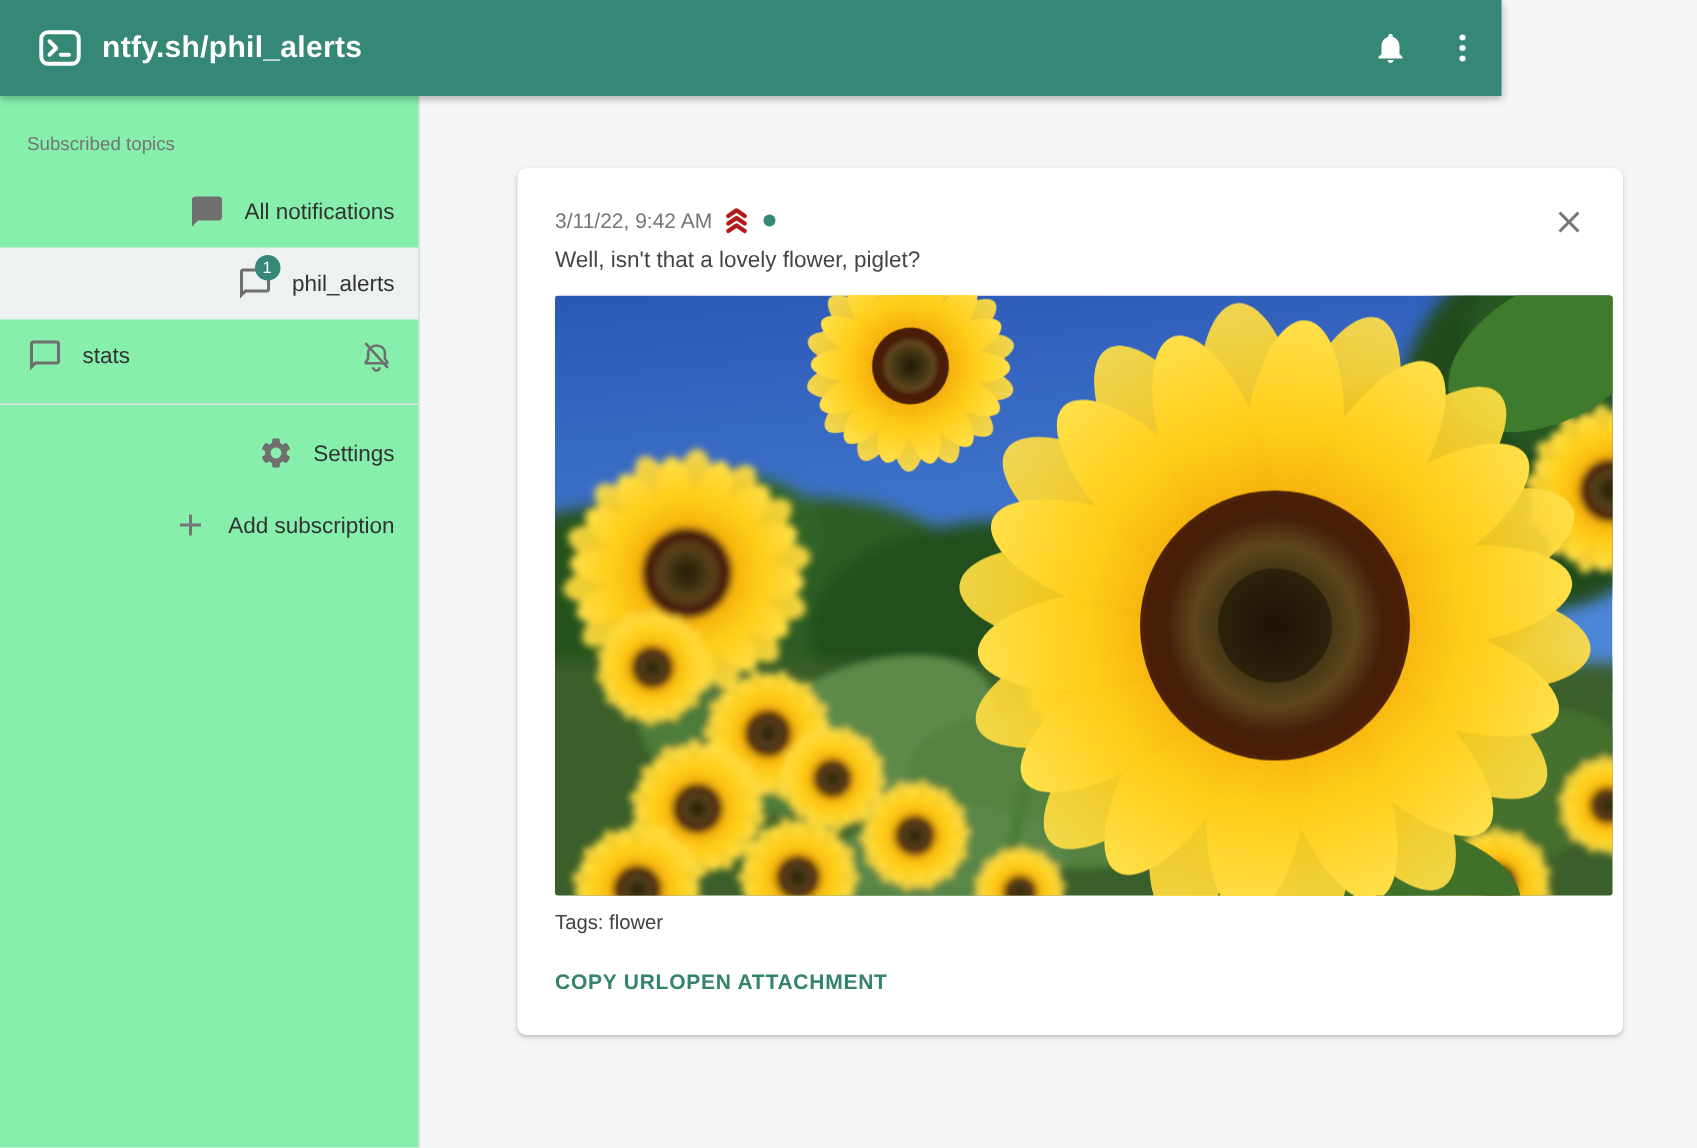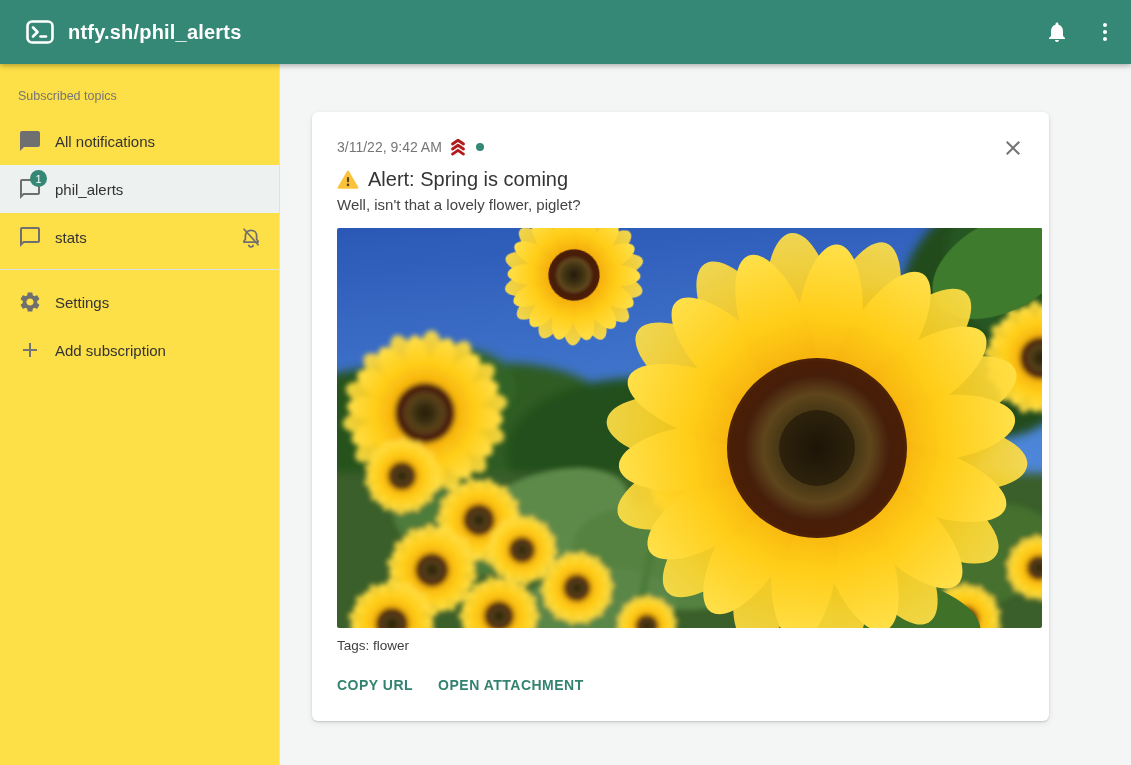--- a/index.html
+++ b/index.html
@@ -1,61 +1,61 @@
 <!DOCTYPE html>
 <html><head>
 <meta charset="utf-8">
 <style>
   * { box-sizing: border-box; margin: 0; padding: 0; }
   html,body { width:1131px; height:765px; overflow:hidden;
               font-family:"Liberation Sans", sans-serif; background:#f4f5f5; }
 
   
-  .appbar { position:absolute; left:0; top:0; width:1131px; height:64px;
+  .appbar { position:absolute; left:0; top:0; width:1001px; height:64px;
             background:#348875; display:flex; align-items:center;
             padding:0 14px 0 26px; box-shadow:0 2px 5px rgba(0,0,0,.28); z-index:20; }
   .logo { width:28px; height:24px; display:block; }
   .appbar-title { color:#fff; font-size:20px; font-weight:bold; letter-spacing:.2px; margin-left:14px; }
   .appbar-icons { margin-left:auto; display:flex; align-items:center; gap:24px; }
   .iconbtn { background:none; border:none; width:24px; height:24px; padding:0; cursor:pointer; display:block; }
   .iconbtn svg { display:block; }
 
   
   .sidebar { position:absolute; left:0; top:64px; width:280px; bottom:0;
-             background:#fde047; border-right:1px solid #e0e0e0; z-index:10; }
+             background:#86efac; border-right:1px solid #e0e0e0; z-index:10; }
   .stitle { color:#757575; font-size:12.5px; margin:25px 18px 14px 18px; }
-  .srow { height:48px; display:flex; align-items:center; padding:0 16px 0 18px; cursor:pointer; position:relative; }
+  .srow { height:48px; display:flex; align-items:center; padding:0 16px 0 18px; cursor:pointer; position:relative;justify-content:flex-end; }
   .srow.sel { background:#edf1ef; }
   .sicon { width:24px; height:24px; position:relative; flex:none; }
   .sicon svg { display:block; }
   .slabel { margin-left:13px; font-size:15px; color:#333; }
   .badge { position:absolute; top:-7px; left:12px; min-width:17px; height:17px;
            border-radius:9px; background:#348875; color:#fff; font-size:11px;
            display:flex; align-items:center; justify-content:center; padding:0 3px; }
   .mute { margin-left:auto; width:24px; height:24px; }
   .sdivider { border:none; border-top:1px solid #e0e0e0; margin:8px 0; }
 
   
   .main { position:absolute; left:280px; top:64px; right:0; bottom:0; background:#f4f5f5; }
-  .card { width:737px; margin:48px 0 0 32px; background:#fff; border-radius:6px;
+  .card { width:737px; margin:48px 0 0 65px; background:#fff; border-radius:6px;
           box-shadow:0 1px 2px rgba(0,0,0,.15), 0 2px 6px rgba(0,0,0,.08);
           padding:24px 24px 28px 25px; }
   .chead { display:flex; align-items:flex-start; justify-content:space-between; }
   .meta { display:flex; align-items:center; }
   .ts { color:#757575; font-size:14px; }
   .prio { width:22px; height:22px; margin-left:5px; }
   .dot { width:8px; height:8px; border-radius:50%; background:#348875; margin-left:7px; }
   .closeb { background:none; border:none; width:24px; height:24px; padding:0; cursor:pointer; }
   .ctitle { display:flex; align-items:center; gap:9px; margin-top:8px; }
   .ctitle .ttext { font-size:20px; color:#343434; }
   .warnico { width:22px; height:22px; flex:none; }
   .cbody { margin-top:5px; font-size:15px; color:#444; }
   .photo { width:705px; height:400px; display:block; margin-top:15px; border-radius:2px; cursor:pointer; }
   .ctags { margin-top:10px; font-size:13.5px; color:#404040; }
-  .cactions { margin-top:24px; display:flex; gap:25px; }
+  .cactions { margin-top:24px; display:flex; }
   .actbtn { background:none; border:none; padding:0; cursor:pointer;
             color:#33836f; font-family:inherit; font-size:14px; font-weight:bold; letter-spacing:.5px; }
 </style>
 </head>
 <body>
 
 <header class="appbar">
   <span>
     <svg class="logo" viewBox="0 0 28 24">
       <rect x="1.5" y="1.5" width="25" height="21" rx="4.5" fill="none" stroke="#fff" stroke-width="2.6"></rect>
@@ -160,30 +160,20 @@
         </span>
         <span class="dot"></span>
       </div>
       <button class="closeb">
         <svg viewBox="0 0 24 24" width="24" height="24">
             <path fill="#757575" d="M19 6.41 17.59 5 12 10.59 6.41 5 5 6.41 10.59 12 5 17.59 6.41 19 12 13.41 17.59 19 19 17.59 13.41 12z"></path>
           </svg>
       </button>
     </div>
 
-    <div class="ctitle">
-      <span class="warnico">
-        <svg viewBox="0 0 24 24" width="22" height="22">
-          <path d="M12 3 22 20.2 H2 Z" fill="#fbc33b" stroke="#fbc33b" stroke-width="2.6" stroke-linejoin="round"></path>
-          <rect x="10.85" y="8.6" width="2.3" height="6" rx="1.15" fill="#5d4016"></rect>
-          <circle cx="12" cy="17.4" r="1.45" fill="#5d4016"></circle>
-        </svg>
-      </span>
-      <span class="ttext">Alert: Spring is coming</span>
-    </div>
 
     <div class="cbody">Well, isn't that a lovely flower, piglet?</div>
 
     <svg class="photo" viewBox="0 0 705 400" preserveAspectRatio="none">
       <defs>
         <linearGradient id="skyg" x1="0" y1="0" x2="0.25" y2="1">
           <stop offset="0" stop-color="#2b58b6"></stop>
             <stop offset="1" stop-color="#4d86d8"></stop>
         </linearGradient>
         <linearGradient id="pg" x1="0" y1="0" x2="0" y2="1">

